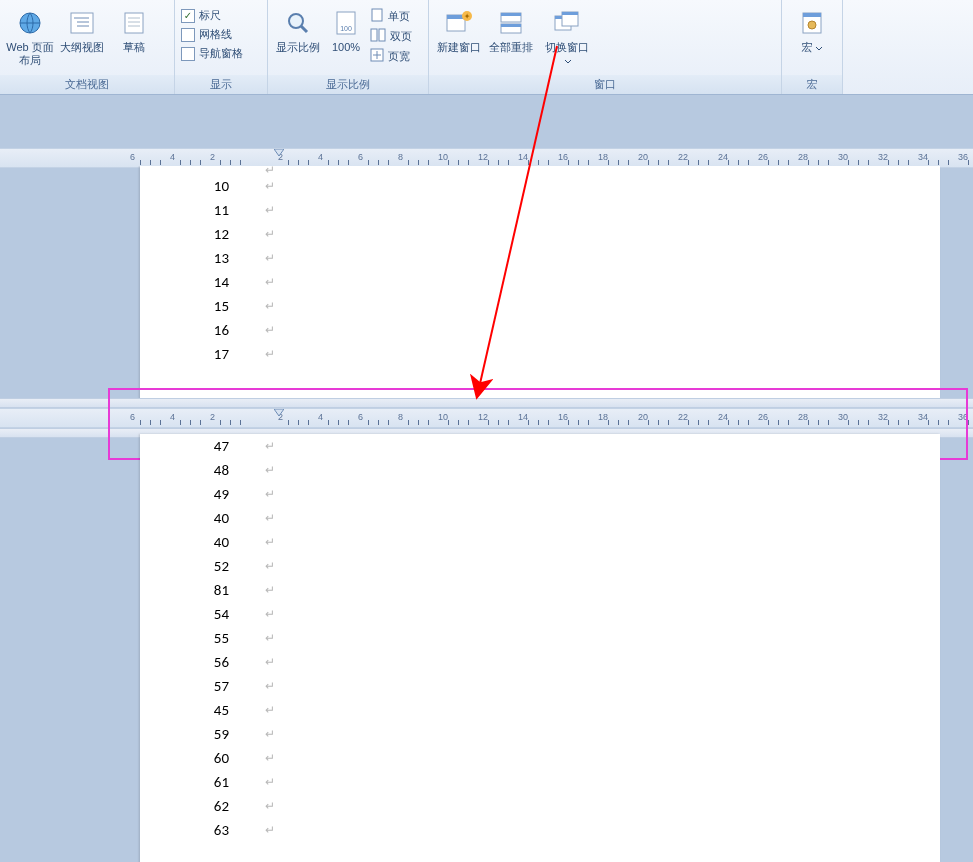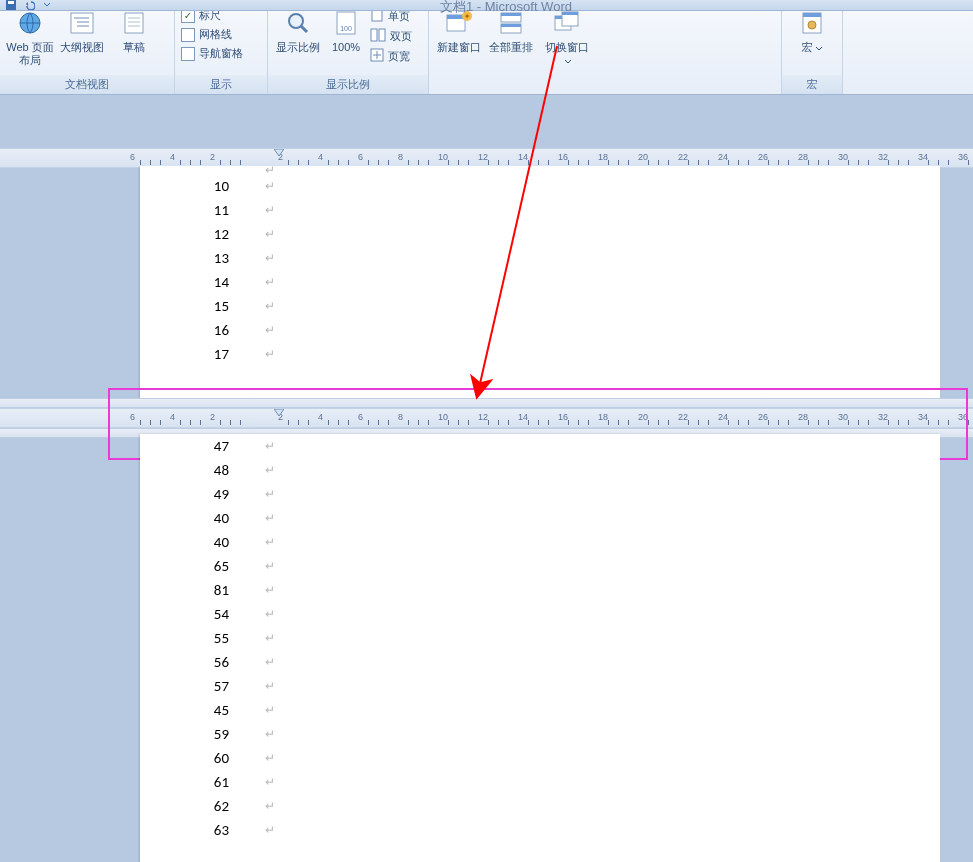--- a/index.html
+++ b/index.html
@@ -48,42 +48,20 @@
 .ln-mark{color:#b8b8b8;font-size:12px}
 
 .arrow-svg{position:absolute;top:42px;left:465px;pointer-events:none;z-index:20}
 
 .rnum{position:absolute;top:3px}
 </style>
 </head>
 <body>
 <div id="app">
 
-<div class="titlebar">
-  <span class="qat">
-    <span class="ic">
-          <svg width="12" height="10">
-            <rect x="1" y="0" width="10" height="10" fill="#3b6db5"></rect>
-            <rect x="3" y="1" width="6" height="3" fill="#fff"></rect>
-          </svg>
-        </span>
-    <span class="ic">
-          <svg width="12" height="10">
-            <path d="M8 2a4 4 0 1 1-4 4" stroke="#3b6db5" fill="none" stroke-width="1.5"></path>
-            <path d="M3 4l2-2v4z" fill="#3b6db5"></path>
-          </svg>
-        </span>
-    <span class="ic">
-          <svg width="8" height="8">
-            <path d="M1 2l3 3 3-3" stroke="#3b6db5" fill="none"></path>
-          </svg>
-        </span>
-  </span>
-  <span class="titletxt">文档1 - Microsoft Word</span>
-</div>
 
 
 <div class="ribbon">
 
   <div class="group" style="width:162px">
     <div class="group-body">
       <div class="bigbtn">
         <div class="iconbox">
               <svg width="26" height="26">
                 <circle cx="13" cy="13" r="10" fill="#5fa9e6" stroke="#2d6aa8"></circle>
@@ -215,20 +193,21 @@
                 <rect x="2" y="6" width="16" height="3" fill="#6e9edb"></rect>
                 <rect x="9" y="2" width="16" height="14" fill="#fff" stroke="#8aa2c2"></rect>
                 <rect x="9" y="2" width="16" height="3" fill="#6e9edb"></rect>
               </svg>
             </div>
         <div class="biglbl"><span>切换窗口</span><svg width="8" height="5" style="margin-left:2px">
                 <path d="M1 1l3 3 3-3" stroke="#2f4e76" fill="none"></path>
               </svg></div>
       </div>
     </div>
+    <div class="group-label">窗口</div>
   </div>
 
   <div class="group" style="width:48px">
     <div class="group-body">
       <div class="bigbtn">
         <div class="iconbox">
               <svg width="26" height="26">
                 <rect x="4" y="3" width="18" height="20" fill="#fff" stroke="#8aa2c2"></rect>
                 <rect x="4" y="3" width="18" height="4" fill="#6e9edb"></rect>
                 <circle cx="13" cy="15" r="4" fill="#e6b95a" stroke="#b5852f"></circle>
@@ -738,21 +717,21 @@
         </div>
         <div class="ln-row">
           <span class="ln-num">40</span>
           <span class="ln-mark">↵</span>
         </div>
         <div class="ln-row">
           <span class="ln-num">40</span>
           <span class="ln-mark">↵</span>
         </div>
         <div class="ln-row">
-          <span class="ln-num">65</span>
+          <span class="ln-num">52</span>
           <span class="ln-mark">↵</span>
         </div>
         <div class="ln-row">
           <span class="ln-num">81</span>
           <span class="ln-mark">↵</span>
         </div>
         <div class="ln-row">
           <span class="ln-num">54</span>
           <span class="ln-mark">↵</span>
         </div>

